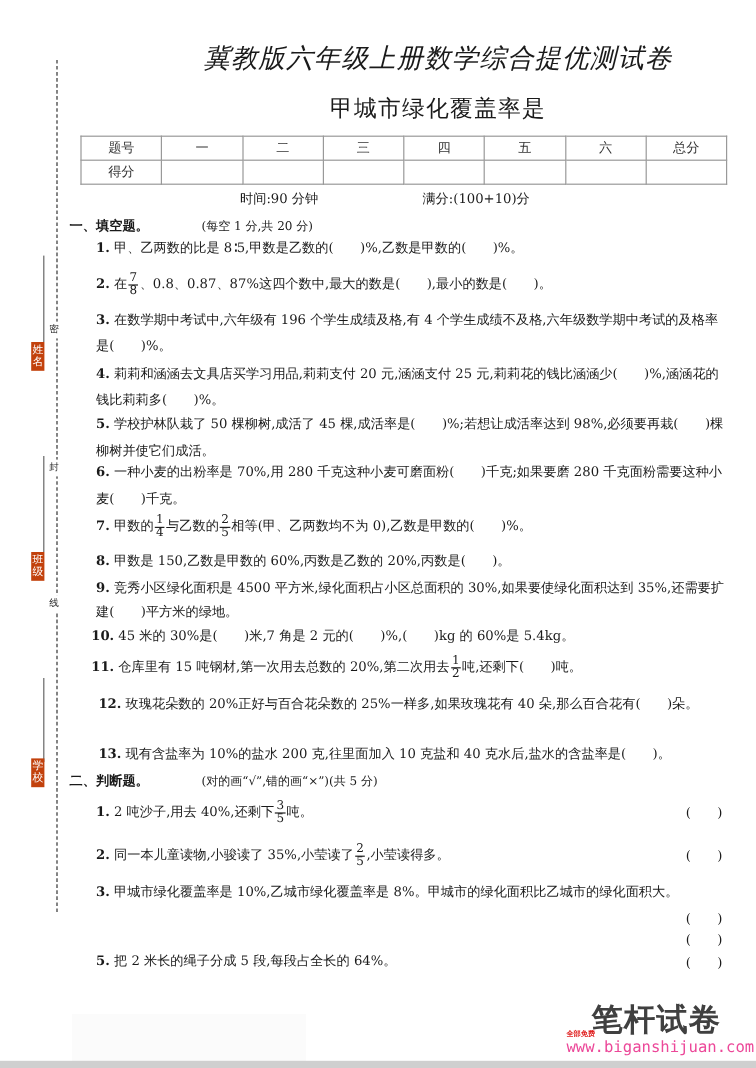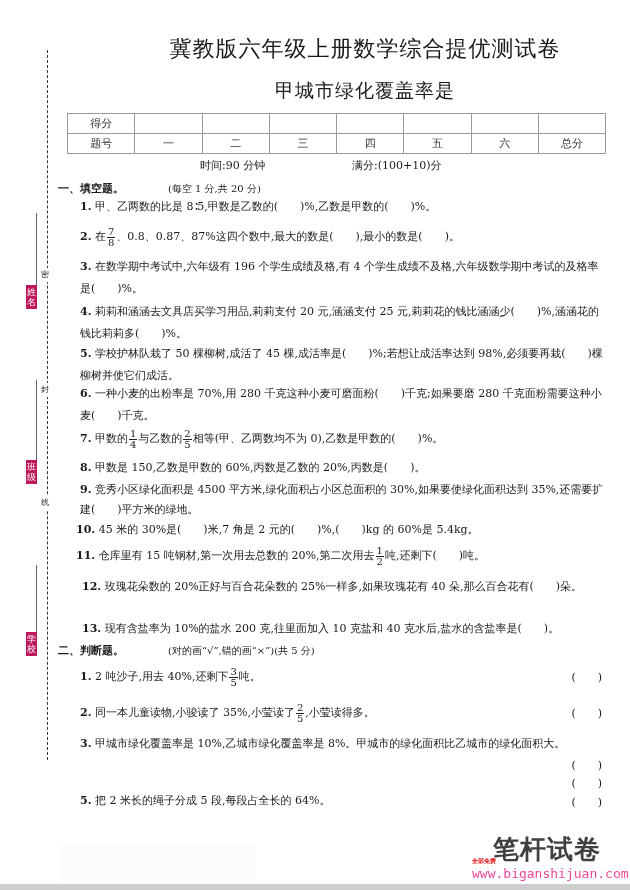--- a/index.html
+++ b/index.html
@@ -9,26 +9,26 @@
       font-family: "DejaVu Serif", "Liberation Serif", serif;
     }
     .page { position: absolute; left: 0; top: 0; width: 630px; height: 884px; background: #fff; }
     .bottom-bar { position: absolute; left: 0; top: 884px; width: 630px; height: 6px; background: #cfcfcf; }
 
     
     .dash-line { position: absolute; left: 47px; top: 50px; width: 0; height: 710px; border-left: 1.5px dashed #333; }
     .seal-char { position: absolute; left: 41px; font-size: 8px; background: #fff; line-height: 12px; padding: 1px 0; }
     .fill-line { position: absolute; left: 36px; width: 0; border-left: 1px solid #666; }
     .side-label {
-      position: absolute; left: 26px; width: 11px; background: #be185d; color: #fff;
+      position: absolute; left: 26px; width: 11px; background: #c2410c; color: #fff;
       font-size: 9px; line-height: 10px; text-align: center; padding: 2px 0;
       font-family: "DejaVu Sans", sans-serif;
     }
 
-    .title { position: absolute; left: 100px; width: 530px; top: 34px; text-align: center; font-size: 22px; letter-spacing: 1px; font-family: "DejaVu Sans", sans-serif; font-weight: 300; }
+    .title { position: absolute; left: 100px; width: 530px; top: 34px; text-align: center; font-size: 22px; letter-spacing: 1px; font-family: "DejaVu Sans", sans-serif; font-weight: 300; font-style: italic; }
     .subtitle { position: absolute; left: 100px; width: 530px; top: 78px; text-align: center; font-size: 19px; letter-spacing: 1px; font-family: "DejaVu Sans", sans-serif; }
 
     table.score { position: absolute; left: 67px; top: 113px; width: 539px; border-collapse: collapse; table-layout: fixed; }
     table.score td { border: 1px solid #999; height: 19px; text-align: center; font-size: 11px; color: #333; padding: 0; font-family: "DejaVu Sans", sans-serif; }
 
     .meta { position: absolute; top: 158px; font-size: 11px; }
     .section { position: absolute; left: 58px; font-size: 11px; font-weight: bold; }
     .section .note { font-weight: normal; font-size: 10px; margin-left: 44px; }
     .q { position: absolute; left: 80px; width: 528px; font-size: 11px; line-height: 22px; }
     .q .num { font-weight: bold; }
@@ -60,39 +60,39 @@
 
   <div class="fill-line" style="top:565px;height:70px"></div>
   <div class="side-label" style="top:632px">学校</div>
 
   <div class="title">冀教版六年级上册数学综合提优测试卷</div>
   <div class="subtitle">甲城市绿化覆盖率是</div>
 
   <table class="score">
     <tbody>
         <tr>
-      <td>得分</td>
-      <td></td>
-      <td></td>
-      <td></td>
-      <td></td>
-      <td></td>
-      <td></td>
-      <td></td>
-    </tr>
-    <tr>
       <td>题号</td>
       <td>一</td>
       <td>二</td>
       <td>三</td>
       <td>四</td>
       <td>五</td>
       <td>六</td>
       <td>总分</td>
     </tr>
+    <tr>
+      <td>得分</td>
+      <td></td>
+      <td></td>
+      <td></td>
+      <td></td>
+      <td></td>
+      <td></td>
+      <td></td>
+    </tr>
   </tbody>
     </table>
 
   <div class="meta" style="left:200px">时间:90 分钟</div>
   <div class="meta" style="left:352px">满分:(100+10)分</div>
 
   <div class="section" style="top:181px">
     <span>一、填空题。</span><span class="note">(每空 1 分,共 20 分)</span>
   </div>
 

